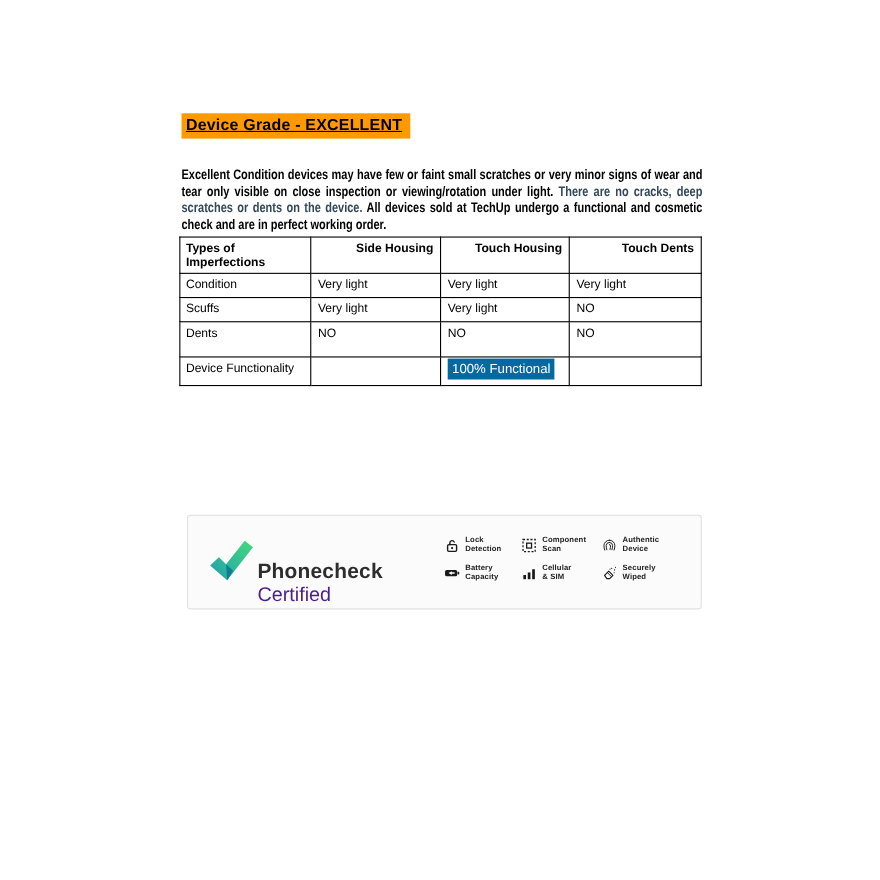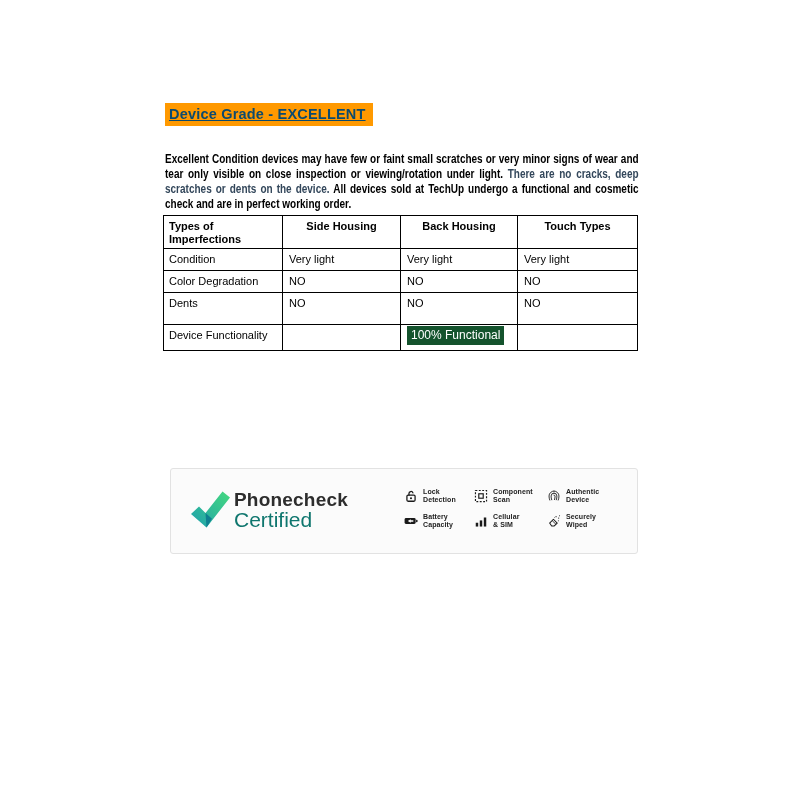--- a/index.html
+++ b/index.html
@@ -4,21 +4,21 @@
 <style>
   html,body { margin:0; padding:0; background:#ffffff; }
   .canvas {
     position:relative; width:800px; height:800px; background:#ffffff;
     font-family:"Liberation Sans", sans-serif; overflow:hidden;
   }
 
   
   .grade-title {
     position:absolute; left:165px; top:103px;
-    background:#FF9900; color:#0c4a6e;
+    background:#FF9900; color:#000000;
     font-size:14.5px; font-weight:bold;
     padding:3px 7px 4px 4px;
     text-decoration:underline;
     letter-spacing:0.2px;
     white-space:nowrap;
   }
 
   
   .intro {
     position:absolute; left:165px; top:139px; width:592px;
@@ -32,42 +32,42 @@
   .imp-table {
     position:absolute; left:163px; top:215px; width:474px;
     border-collapse:collapse; table-layout:fixed;
     font-size:11px; color:#000000;border-radius:20px;
   }
   .imp-table th, .imp-table td {
     border:1.5px solid #000000;
     vertical-align:top;
     padding:4px 6px 2px 6px;
   }
-  .imp-table th { font-weight:bold; text-align:center; line-height:13px; }
+  .imp-table th { font-weight:bold; text-align:right; line-height:13px; }
   .imp-table th.first { text-align:left; padding-left:5px; }
   .imp-table td { text-align:left; line-height:13px; }
   .imp-table td.first { text-align:left; padding-left:5px; }
   tr.h-row  { height:31px; }
   tr.row-sm { height:22px; }
   tr.row-lg { height:32px; }
   tr.row-fn { height:26px;margin-left:16px; }
   .hl {
-    background:#14532d; color:#ffffff;
+    background:#0369a1; color:#ffffff;
     font-size:12px; padding:2px 4px 3px 4px; white-space:nowrap;
   }
 
   
   .cert-panel {
     position:absolute; left:170px; top:468px; width:466px; height:84px;
     background:#fbfbfb; border:1px solid #e2e2e2; border-radius:3px;
   }
   .pc-logo { position:absolute; left:13px; top:15px; width:50px; height:50px; }
   .brand-block { position:absolute; left:63px; top:21px; }
-  .brand-name { font-size:19px; font-weight:bold; color:#2d2d2d; line-height:20px; letter-spacing:0.2px; }
-  .brand-sub  { font-size:21px; color:#0f766e; line-height:20px; }
+  .brand-name { font-size:19px; font-weight:bold; color:#2d2d2d; line-height:20px; letter-spacing:0.2px;margin-top:20px; }
+  .brand-sub  { font-size:18px; color:#4c1d95; line-height:20px; }
   .features {
     position:absolute; left:233px; top:19px;
     display:grid; grid-template-columns:70px 73px 80px; row-gap:9px;
   }
   .feature { display:flex; align-items:center; gap:5px; }
   .ficon { width:14px; height:14px; flex:0 0 14px; display:block; }
   .flabel { font-size:7px; font-weight:bold; line-height:8px; color:#222222; letter-spacing:0.1px; }
 </style>
 </head>
 <body>
@@ -82,35 +82,35 @@
     <colgroup>
         <col style="width:119px">
         <col style="width:118px">
         <col style="width:117px">
         <col style="width:120px">
       </colgroup>
     <thead>
       <tr class="h-row">
         <th class="first">Types of Imperfections</th>
         <th>Side Housing</th>
-        <th>Back Housing</th>
-        <th>Touch Types</th>
+        <th>Touch Housing</th>
+        <th>Touch Dents</th>
       </tr>
     </thead>
     <tbody>
       <tr class="row-sm">
         <td class="first">Condition</td>
         <td>Very light</td>
         <td>Very light</td>
         <td>Very light</td>
       </tr>
       <tr class="row-sm">
-        <td class="first">Color Degradation</td>
-        <td>NO</td>
-        <td>NO</td>
+        <td class="first">Scuffs</td>
+        <td>Very light</td>
+        <td>Very light</td>
         <td>NO</td>
       </tr>
       <tr class="row-lg">
         <td class="first">Dents</td>
         <td>NO</td>
         <td>NO</td>
         <td>NO</td>
       </tr>
       <tr class="row-fn">
         <td class="first">Device Functionality</td>

